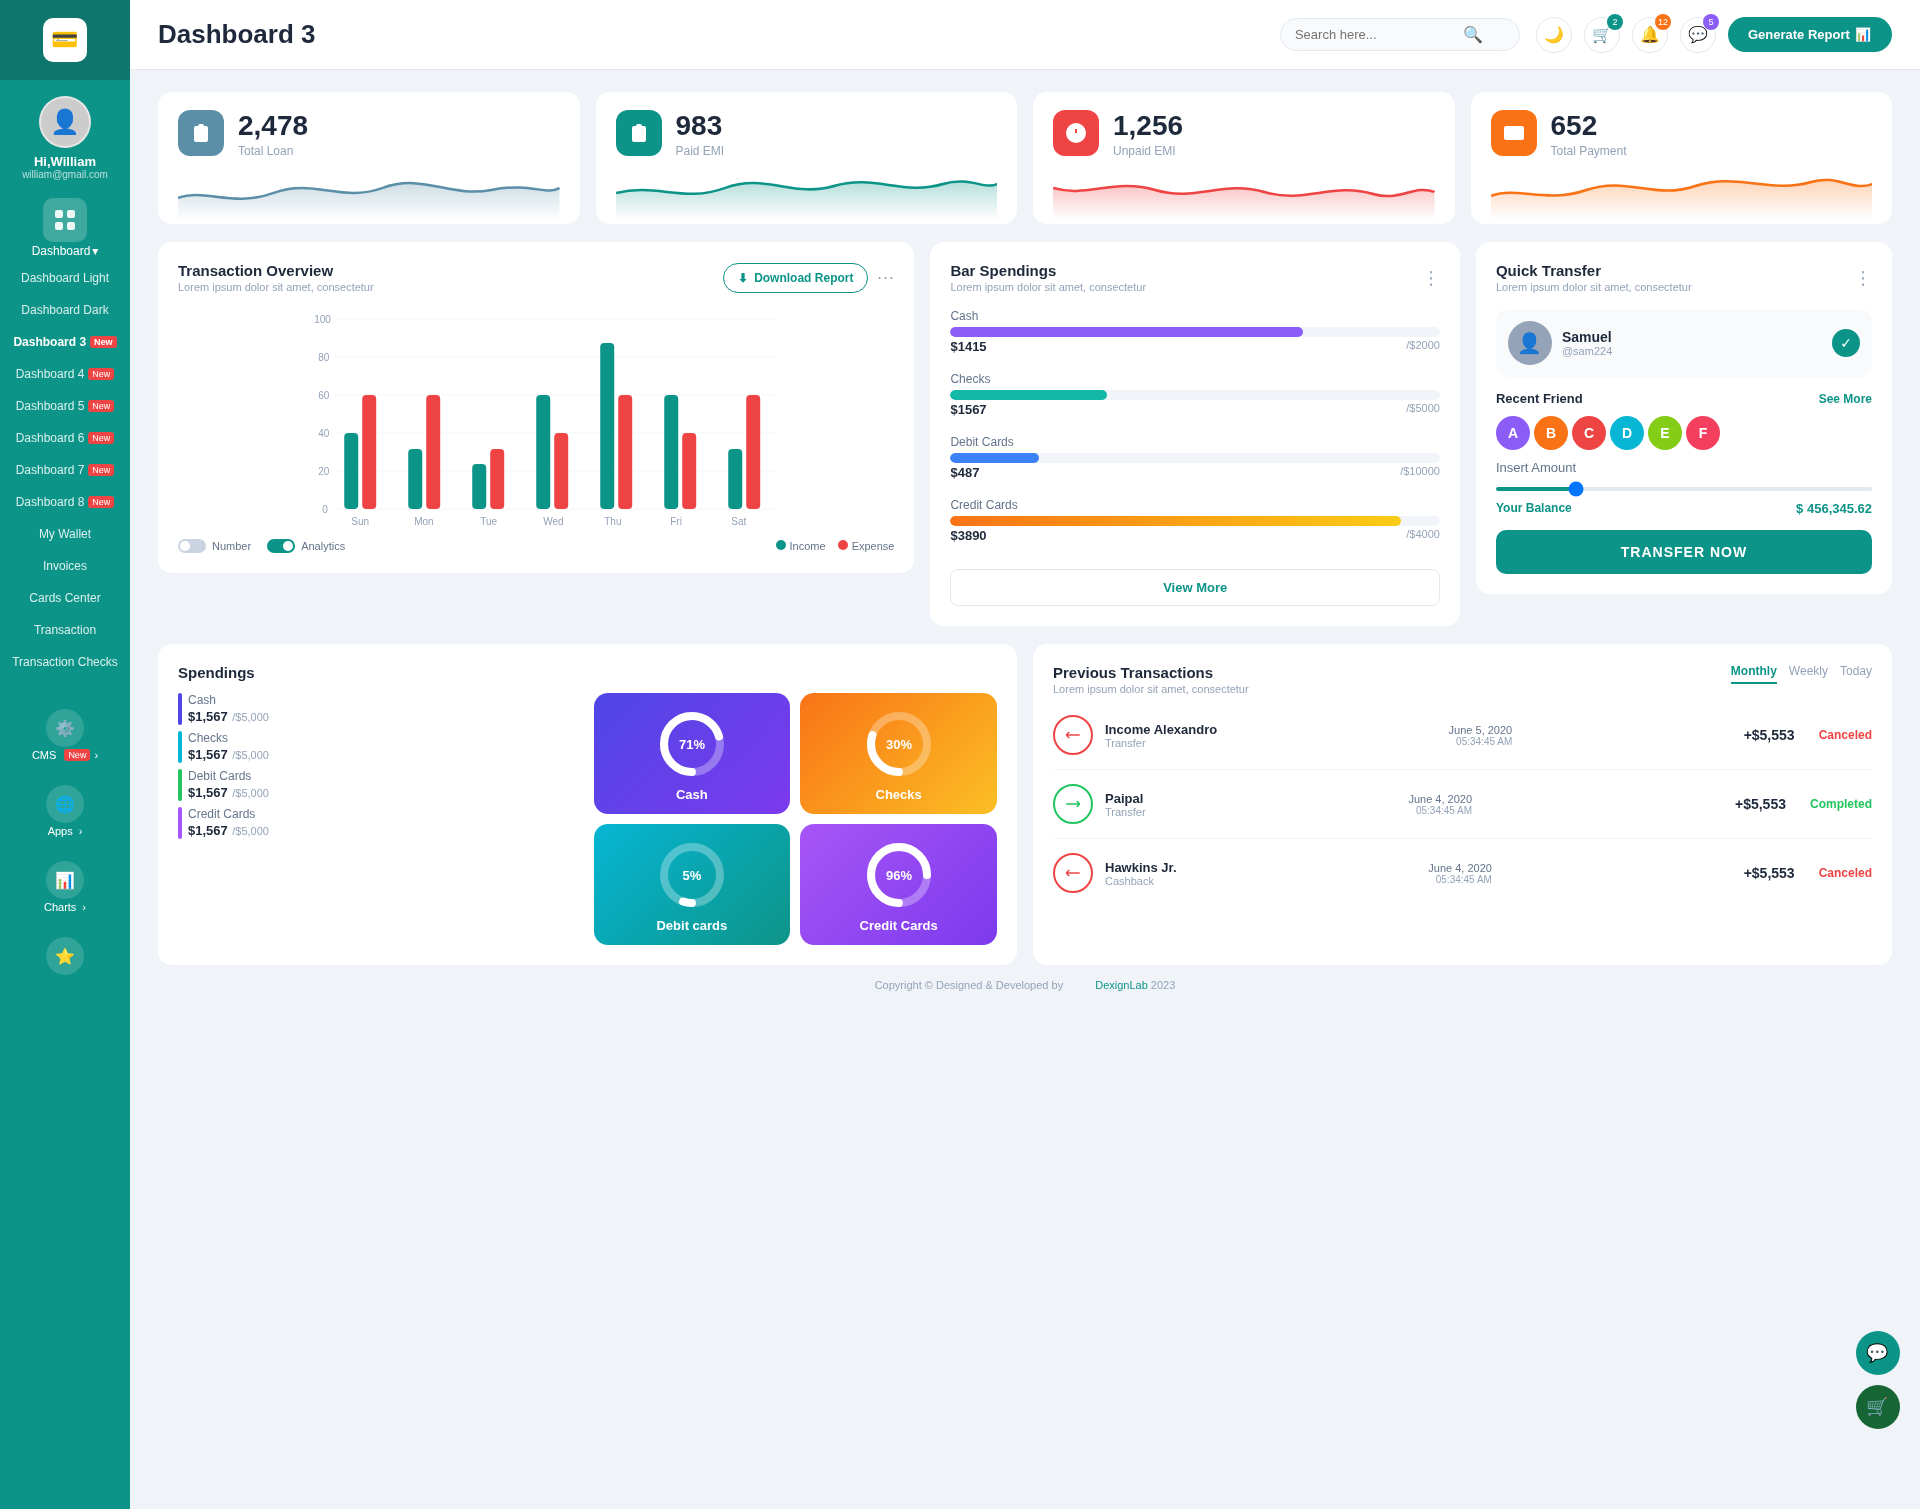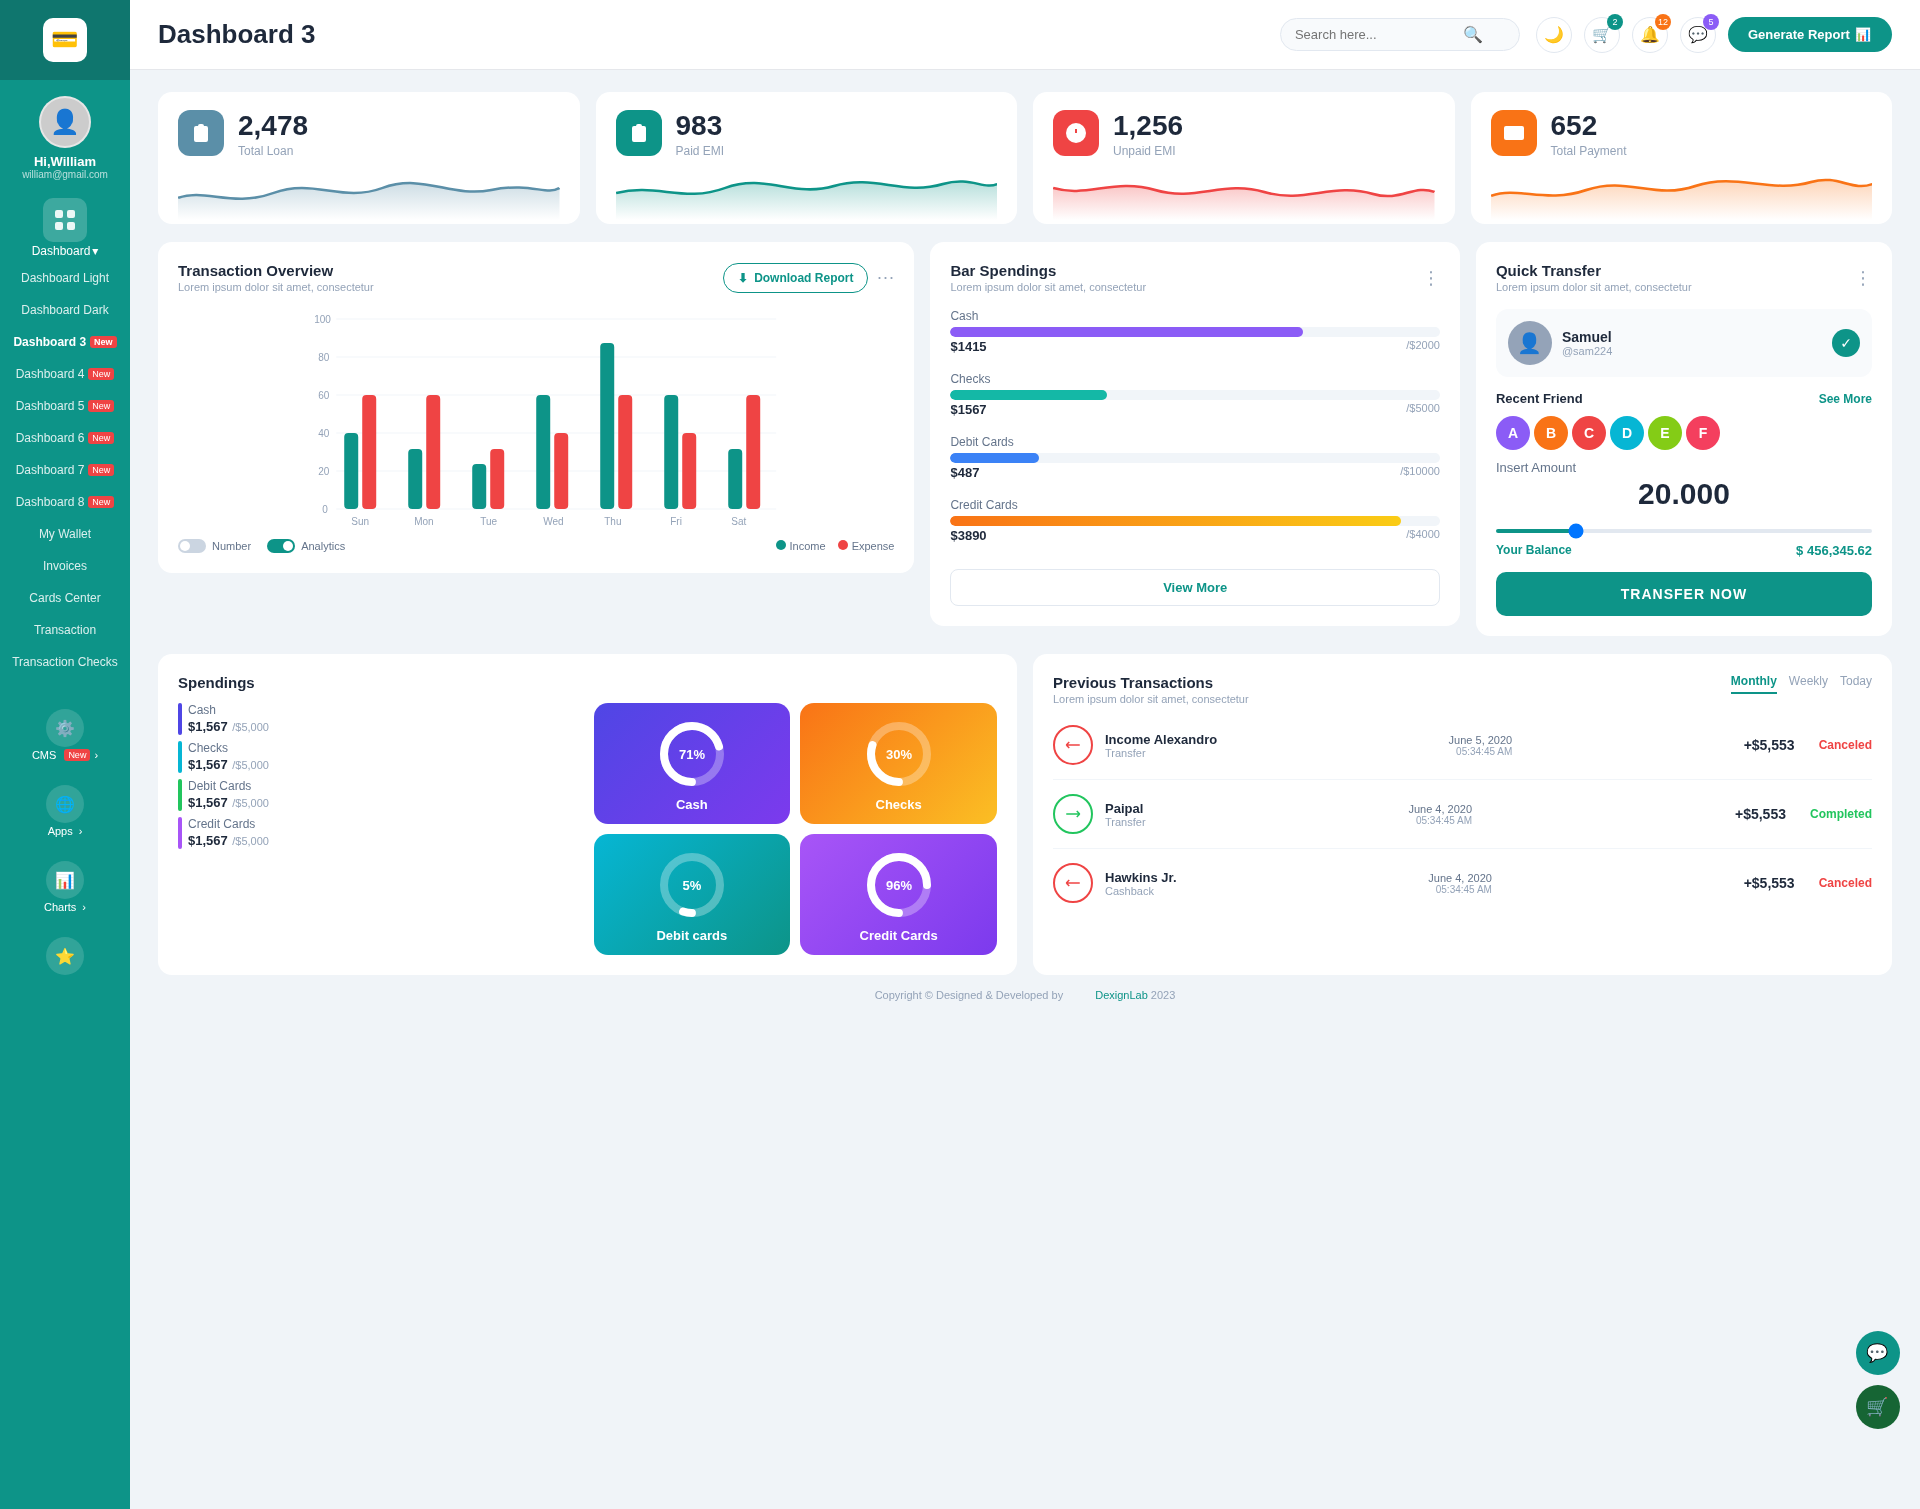--- a/index.html
+++ b/index.html
@@ -852,21 +852,20 @@
         </div>
         <div class="friend-avatars">
           <div class="friend-avatar" style="background:#8b5cf6;">A</div>
           <div class="friend-avatar" style="background:#f97316;">B</div>
           <div class="friend-avatar" style="background:#ef4444;">C</div>
           <div class="friend-avatar" style="background:#06b6d4;">D</div>
           <div class="friend-avatar" style="background:#84cc16;">E</div>
           <div class="friend-avatar" style="background:#f43f5e;">F</div>
         </div>
         <div class="insert-label">Insert Amount</div>
-        <div class="insert-amount">20.000</div>
         <input type="range" class="amount-slider" min="0" max="100" value="20" style="">
         <div class="balance-row">
           <span class="balance-label">Your Balance</span>
           <span class="balance-amount">$ 456,345.62</span>
         </div>
         <button class="transfer-btn">TRANSFER NOW</button>
       </div>
     </div>
 
     <div class="bottom-row">

